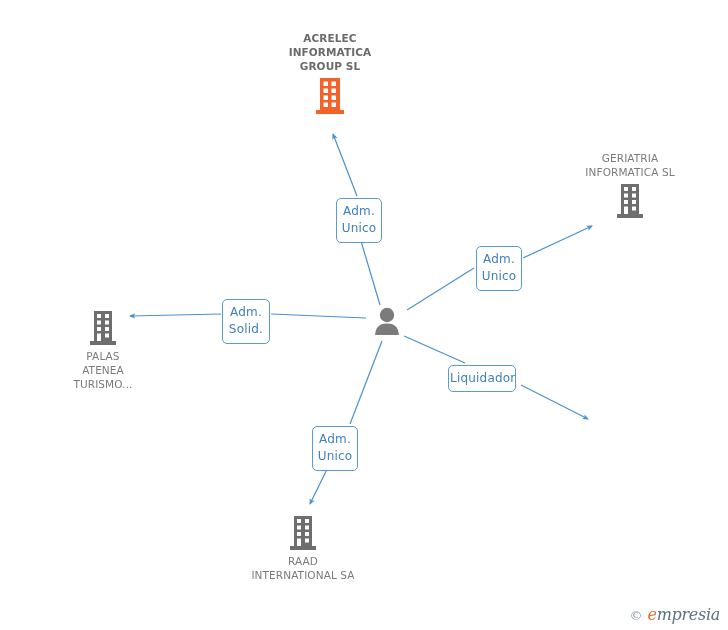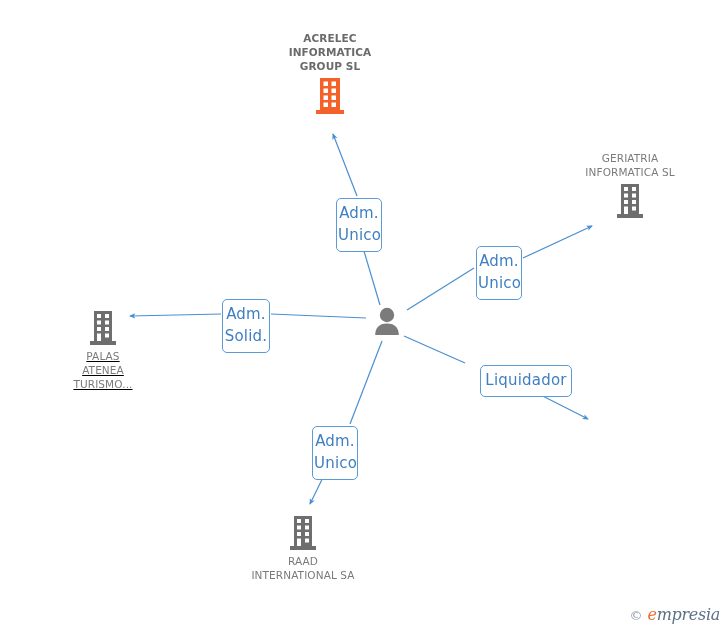--- a/index.html
+++ b/index.html
@@ -57,21 +57,21 @@
   .label-below .node-label { margin-top: 4px; }
 
   
   .rel {
     position: absolute;
     box-sizing: border-box;
     border: 1px solid #5b9bd5;
     border-radius: 5px;
     background: #ffffff;
     color: #3f7fc1;
-    font-size: 15px;
+    font-size: 12px;
     text-align: center;
     line-height: 1.45;
     padding: 4px 1px;
     white-space: pre-line;
     letter-spacing: .2px;
   }
 
   
   #watermark {
     position: absolute;
@@ -162,21 +162,21 @@
       <rect x="17" y="4" width="4" height="4" fill="#ffffff"></rect>
       <rect x="9" y="10.5" width="4" height="4" fill="#ffffff"></rect>
       <rect x="17" y="10.5" width="4" height="4" fill="#ffffff"></rect>
       <rect x="9" y="17" width="4" height="4" fill="#ffffff"></rect>
       <rect x="17" y="17" width="4" height="4" fill="#ffffff"></rect>
       <rect x="9" y="23.5" width="4" height="7.5" fill="#ffffff"></rect>
       <rect x="17" y="23.5" width="4" height="4" fill="#ffffff"></rect>
     </svg>
   </div>
 
-  <div class="node label-below" style="left:103px; top:310px;text-decoration:underline;">
+  <div class="node label-below" style="left:103px; top:310px;">
     <svg class="node-icon" width="30" height="36" viewBox="0 0 30 36">
       <rect x="6" y="1" width="18" height="30" fill="#6e6e6e"></rect>
       <rect x="2" y="31" width="26" height="4" fill="#6e6e6e"></rect>
       <rect x="9" y="4" width="4" height="4" fill="#ffffff"></rect>
       <rect x="17" y="4" width="4" height="4" fill="#ffffff"></rect>
       <rect x="9" y="10.5" width="4" height="4" fill="#ffffff"></rect>
       <rect x="17" y="10.5" width="4" height="4" fill="#ffffff"></rect>
       <rect x="9" y="17" width="4" height="4" fill="#ffffff"></rect>
       <rect x="17" y="17" width="4" height="4" fill="#ffffff"></rect>
       <rect x="9" y="23.5" width="4" height="7.5" fill="#ffffff"></rect>
@@ -214,21 +214,21 @@
 
   <div class="rel" style="left:336px; top:198px; width:46px;">Adm.
 Unico</div>
 
   <div class="rel" style="left:476px; top:246px; width:46px;">Adm.
 Unico</div>
 
   <div class="rel" style="left:222px; top:299px; width:48px;">Adm.
 Solid.</div>
 
-  <div class="rel" style="left:480px; top:365px; width:92px;">Liquidador</div>
+  <div class="rel" style="left:448px; top:365px; width:68px;">Liquidador</div>
 
   <div class="rel" style="left:312px; top:426px; width:46px;">Adm.
 Unico</div>
 
   <div id="watermark">
     <span class="copy">©</span>
     <span class="wordmark"><span class="e">e</span><span class="rest">mpresia</span></span>
   </div>
 
 </div>

